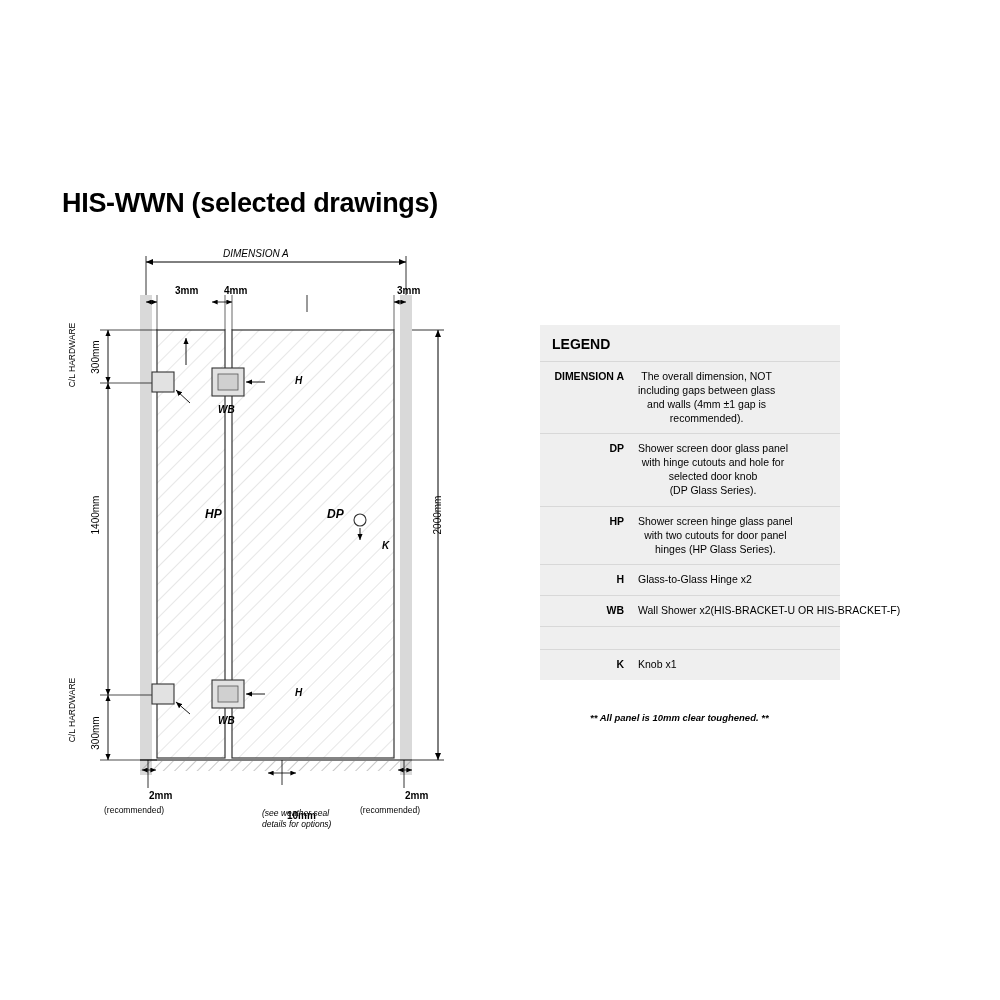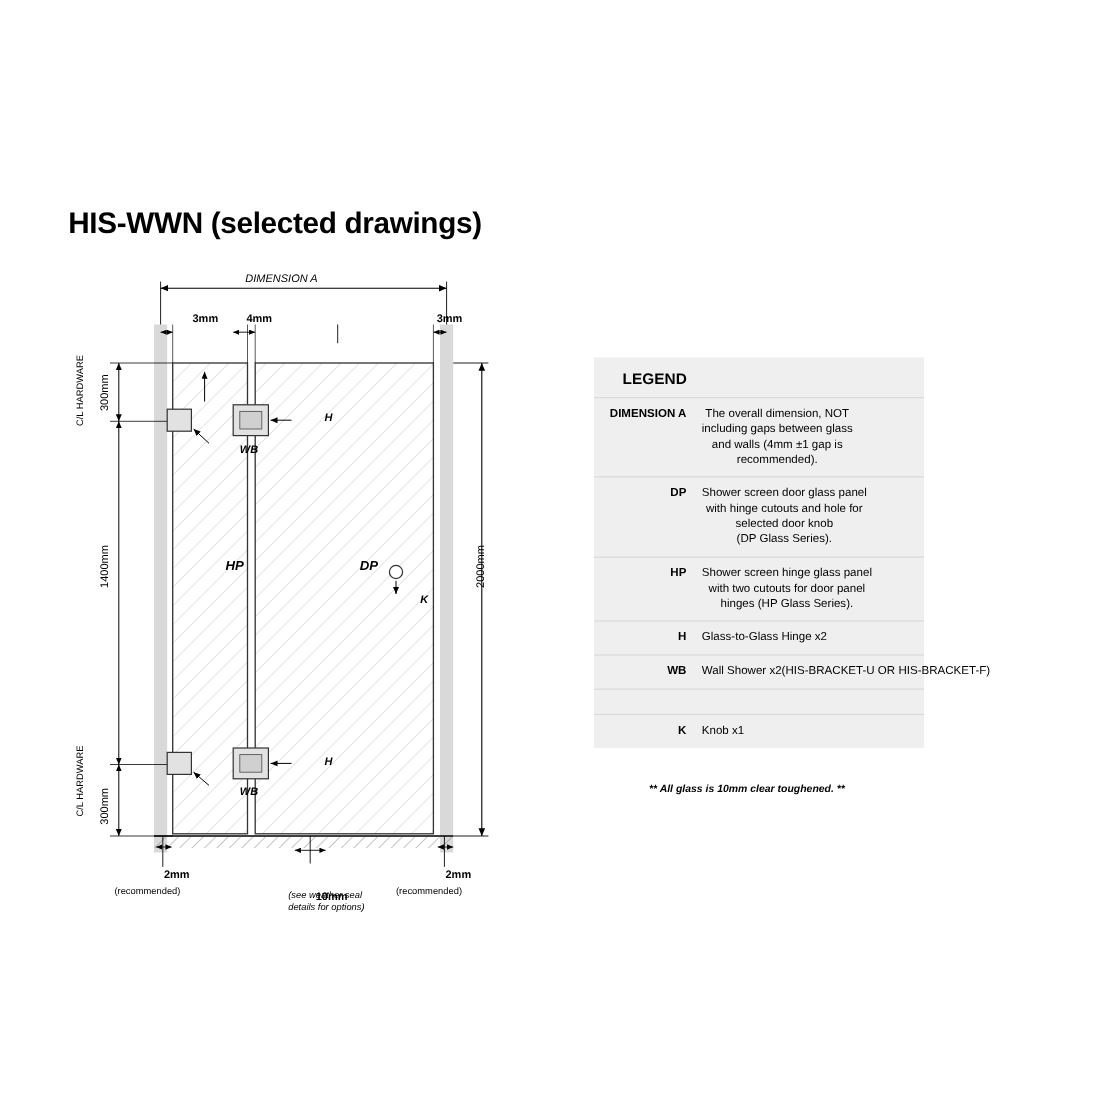--- a/index.html
+++ b/index.html
@@ -53,21 +53,21 @@
     position: absolute;
     left: 540px;
     top: 325px;
     width: 300px;
     background: #efefef;
     border: 0;
   }
   #legend .legend-title {
     font-size: 14px;
     font-weight: bold;
-    padding: 11px 14px 9px 26px;
+    padding: 11px 14px 9px 12px;
     border-bottom: 1px solid #d8d8d8;
   }
   .legend-row {
     display: flex;
     border-bottom: 1px solid #d8d8d8;
     min-height: 26px;
   }
   .legend-row:last-of-type { border-bottom: 0; }
   .legend-key {
     width: 92px;
@@ -250,13 +250,13 @@
   <div class="legend-row spacer">
     <div class="legend-key"></div>
     <div class="legend-val"></div>
   </div>
   <div class="legend-row">
     <div class="legend-key">K</div>
     <div class="legend-val">Knob x1</div>
   </div>
 </div>
 
-<div id="legend-note">** All glass is 10mm clear toughened. **</div>
+<div id="legend-note">** All panel is 10mm clear toughened. **</div>
 
 </body></html>

